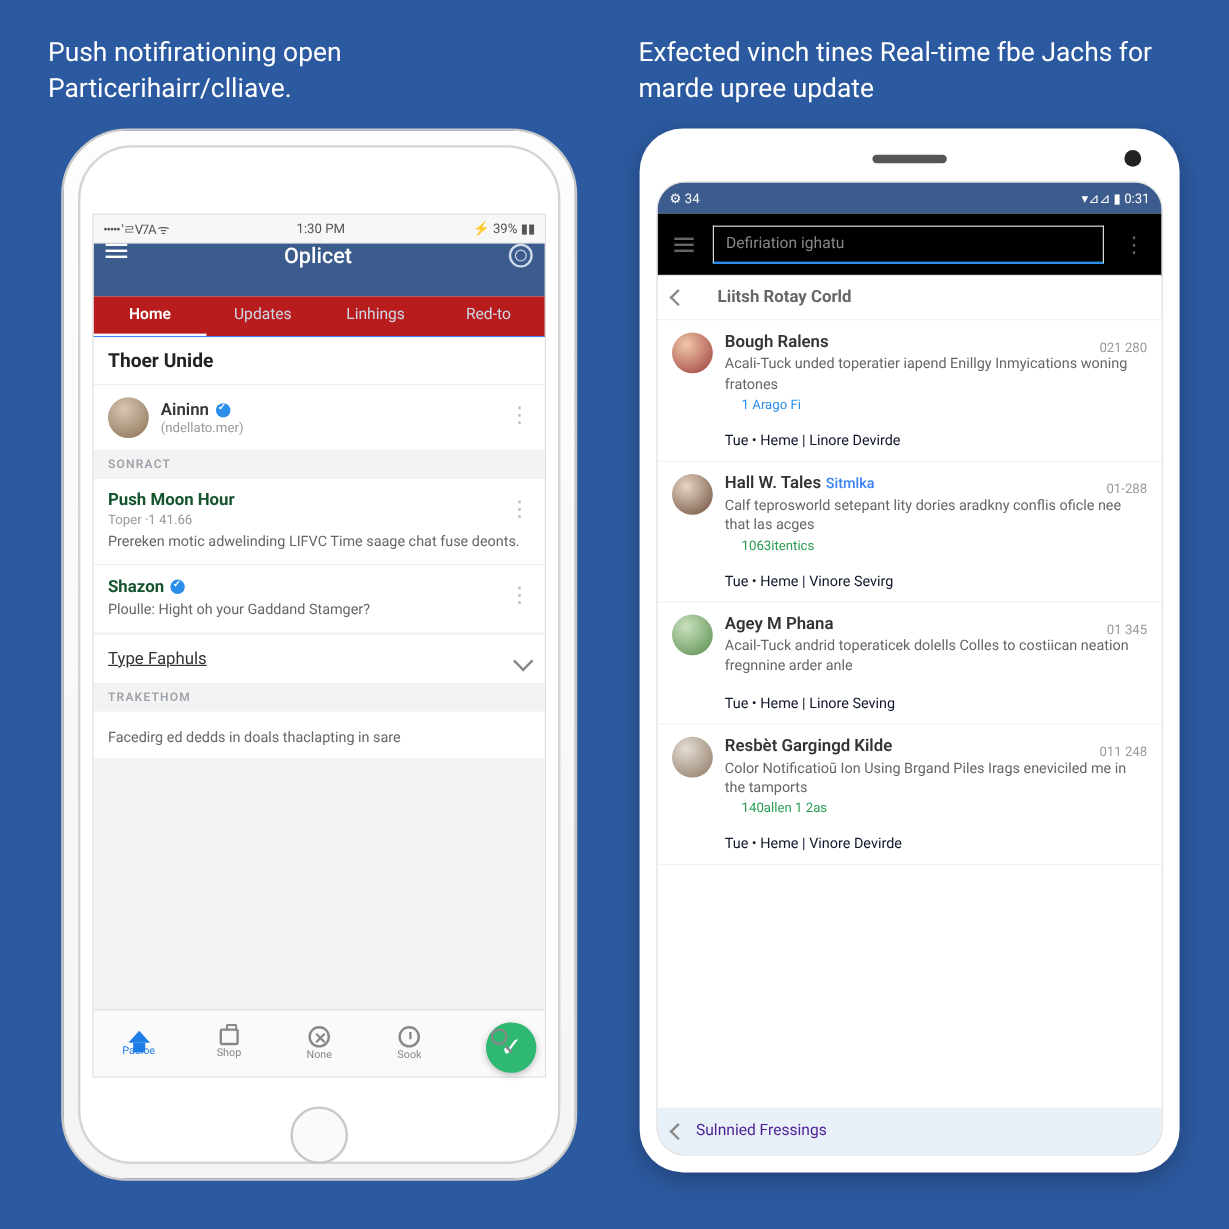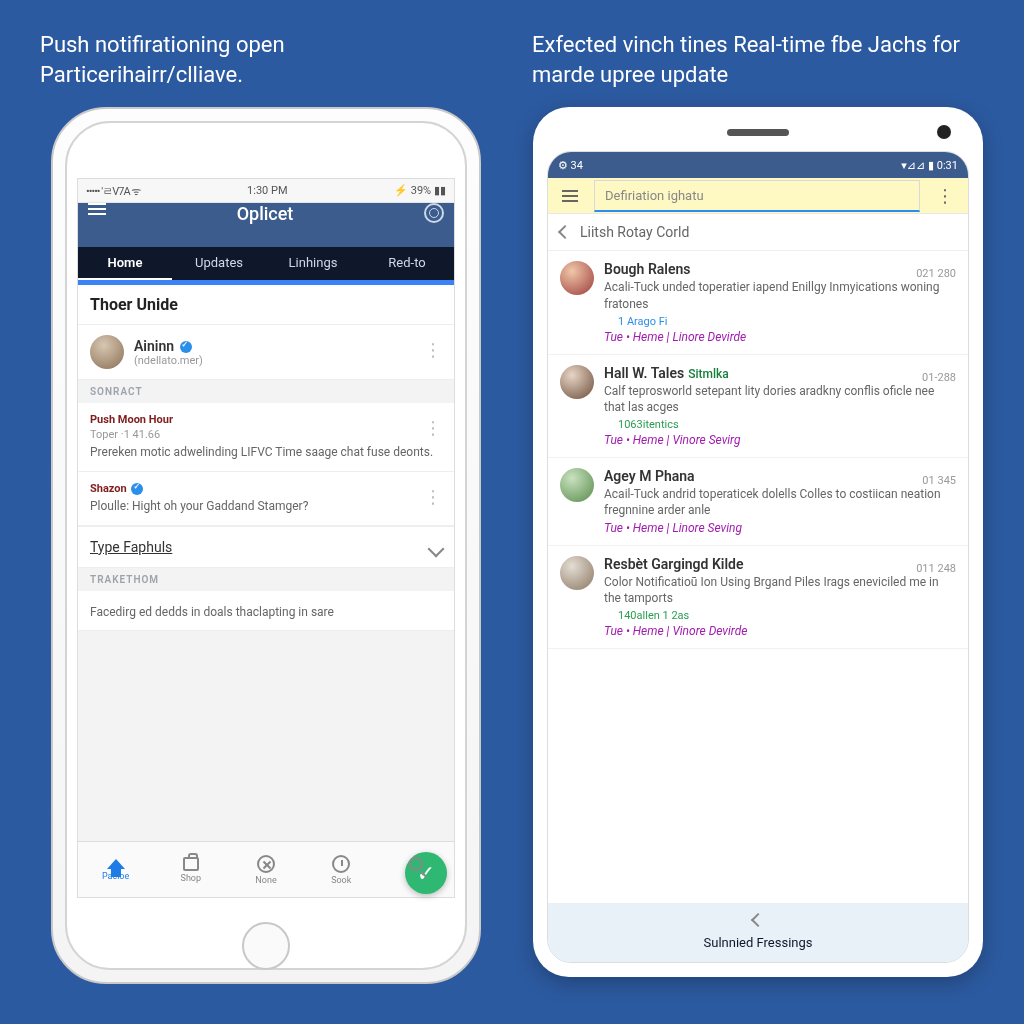--- a/index.html
+++ b/index.html
@@ -69,41 +69,41 @@
 .navbar {
   background:#3b5c8d; color:#fff; height:44px;
   display:flex; align-items:flex-start; justify-content:space-between; padding:0 10px;
 }
 .navbar-title { font-size:18px; font-weight:500; }
 .burger { display:flex; flex-direction:column; gap:3px; }
 .burger span { width:18px; height:2px; background:#fff; }
 .globe-icon { width:20px; height:20px; border:2px solid #cdd8e8; border-radius:50%; position:relative; }
 .globe-icon::before { content:""; position:absolute; top:3px; left:3px; right:3px; bottom:3px; border:1px solid #cdd8e8; border-radius:50%;}
 .ios-tabs {
-  background:#0f172a; display:flex; border-bottom:5px solid #3b82f6;
+  background:#b91c1c; display:flex; border-bottom:1px solid #3b82f6;
 }
 .ios-tab {
   flex:1; padding:8px 4px; font-size:13px; color:#cdd8e8; text-align:center;
 }
 .ios-tab.active { color:#fff; border-bottom:2px solid #fff; font-weight:600; }
 .feed { flex:1; background:#f3f3f3; overflow:hidden; }
 .section-title { background:#fff; padding:10px 12px; font-size:16px; font-weight:700; color:#222; border-bottom:1px solid #eee; }
 .card {
   background:#fff; padding:10px 12px; position:relative; border-bottom:1px solid #eee;
 }
 .card .more { position:absolute; right:12px; top:14px; color:#bbb; font-size:18px; letter-spacing:0; }
 .card-head { display:flex; align-items:center; gap:10px; }
 .avatar { width:34px; height:34px; border-radius:50%; background:#bbb; flex:none; }
 .avatar.a1 { background: radial-gradient(circle at 40% 30%, #d8c7b2, #8a6f55); }
 .name-line { font-size:14px; font-weight:600; color:#333; }
 .verify { display:inline-block; width:12px; height:12px; background:#2b8eea; border-radius:50%; vertical-align:middle; position:relative; margin-left:2px;}
 .verify::after{content:"✓"; color:#fff; font-size:8px; position:absolute; left:2px; top:-1px;}
 .sub { font-size:11px; color:#999; }
 .group-label { background:#f3f3f3; padding:6px 12px; font-size:10px; letter-spacing:1px; color:#9da3ab; font-weight:600; }
-.card-title { font-size:11px; font-weight:700; color:#7f1d1d; }
+.card-title { font-size:14px; font-weight:700; color:#14532d; }
 .card-meta { font-size:11px; color:#999; margin-top:2px;}
 .card-body { font-size:12px; color:#666; margin-top:4px; line-height:1.3;}
 .dropdown-row { background:#fff; padding:12px; font-size:14px; color:#333; display:flex; justify-content:space-between; align-items:flex-end; border-top:1px solid #eee; border-bottom:1px solid #eee;text-decoration:underline;}
 .chev-down { width:12px; height:12px; border-right:2px solid #888; border-bottom:2px solid #888; transform:rotate(45deg);}
 .tabbar {
   height:56px; background:#fafafa; border-top:1px solid #ddd; display:flex;
 }
 .tabbar-item { flex:1; display:flex; flex-direction:column; align-items:center; justify-content:center; gap:2px; font-size:9px; color:#888; }
 .tabbar-item.active { color:#1e7ce6; }
 .tabicon { width:20px; height:20px; }
@@ -121,51 +121,51 @@
 .fab { position:absolute; right:18px; bottom:74px; width:42px; height:42px; background:#2eb872; border-radius:50%; color:#fff; display:flex; align-items:center; justify-content:center; font-size:22px; box-shadow:0 2px 6px rgba(0,0,0,.25);}
 
 .android {
   width: 450px; height: 870px; background:#fff; border-radius:36px; padding:14px; margin:0 auto; position:relative;
   box-shadow:0 6px 20px rgba(0,0,0,.25);
 }
 .android-speaker { position:absolute; top:22px; left:50%; transform:translateX(-50%); width:62px; height:7px; background:#555; border-radius:4px;}
 .android-cam { position:absolute; top:18px; right:32px; width:14px; height:14px; background:#222; border-radius:50%;}
 .android-screen { width:100%; height:100%; border-radius:24px; border:1px solid #ddd; overflow:hidden; display:flex; flex-direction:column; margin-top:30px; height:calc(100% - 30px);}
 .md-status { background:#3b5c8d; color:#fff; height:26px; font-size:11px; display:flex; align-items:center; justify-content:space-between; padding:0 10px;}
-.md-appbar { background:#fef9c3; height:36px; display:flex; align-items:center; padding:0 6px; gap:8px; border-bottom:1px solid #e8e8e8;}
+.md-appbar { background:#000000; height:52px; display:flex; align-items:center; padding:0 6px; gap:8px; border-bottom:1px solid #e8e8e8;}
 .md-burger { display:flex; flex-direction:column; gap:3px; padding:8px;}
 .md-burger span{width:16px;height:2px;background:#666;}
 .md-search { flex:1; border:1px solid #d9d9d9; height:32px; display:flex; align-items:center; padding:0 10px; font-size:13px; color:#888; border-bottom:2px solid #2b8eea;}
 .md-overflow { padding:8px; color:#666; font-size:18px; }
 .md-tabs { display:flex; background:#fff; border-bottom:1px solid #e8e8e8; }
 .md-tab { flex:1; padding:10px 0; font-size:13px; color:#888; display:flex; align-items:center; justify-content:center; gap:6px;}
 .md-tab .i { width:16px; height:16px; }
 .md-tab.active { color:#3b7bc9; }
 .md-tab .i-refresh { border:2px solid currentColor; border-radius:50%; border-top-color:transparent; width:14px; height:14px;}
 .md-tab .i-folder { width:16px; height:12px; background:currentColor; border-radius:2px; position:relative; opacity:.8;}
 .md-tab .i-folder::before{content:"";position:absolute;top:-4px;left:0;width:7px;height:4px;background:currentColor;border-radius:2px 2px 0 0;}
-.md-subhead { display:flex; align-items:center; gap:10px; padding:10px 12px; border-bottom:1px solid #eee; font-size:14px; color:#666; font-weight:400;}
+.md-subhead { display:flex; align-items:center; gap:28px; padding:10px 12px; border-bottom:1px solid #eee; font-size:14px; color:#666; font-weight:700;}
 .chev-left { width:10px;height:10px;border-left:2px solid #888;border-bottom:2px solid #888; transform:rotate(45deg);}
 .md-list { flex:1; overflow:hidden; background:#fff;}
 .md-item { display:flex; padding:10px 12px; border-bottom:1px solid #f1f1f1; gap:10px; position:relative;}
 .md-item .time { position:absolute; right:12px; top:16px; font-size:11px; color:#999;}
 .md-av { width:34px; height:34px; border-radius:50%; flex:none;}
 .md-av.b1{ background: radial-gradient(circle at 35% 30%, #f0c7a8, #9c3b3b);}
 .md-av.b2{ background: radial-gradient(circle at 35% 30%, #e8d5c6, #6a4c38);}
 .md-av.b3{ background: radial-gradient(circle at 35% 30%, #c9e2bf, #588a4b);}
 .md-av.b4{ background: radial-gradient(circle at 35% 30%, #e4ddd3, #8b7762);}
 .md-body { flex:1; }
 .md-name { font-size:14px; font-weight:600; color:#333; }
-.md-name .badge { color:#15803d; font-size:12px; font-weight:500; margin-left:4px;}
+.md-name .badge { color:#3b82f6; font-size:12px; font-weight:500; margin-left:4px;}
 .md-msg { font-size:12px; color:#666; line-height:1.35; margin-top:2px;}
 .md-sub { font-size:11px; color:#2a9d52; margin-top:3px; display:flex; align-items:center; gap:4px;}
 .md-sub.blue { color:#2b8eea;}
 .md-sub .sq { width:10px;height:10px;background:currentColor;border-radius:2px;font-size:8px;color:#fff;display:flex;align-items:center;justify-content:center;}
-.md-meta { font-size:12px; color:#a21caf; margin-top:2px;font-style:italic;}
-.md-footer { background:#e8f0f8; padding:12px; display:flex; align-items:center; gap:10px; font-size:13px; color:#0f172a;flex-direction:column;}
+.md-meta { font-size:12px; color:#0f172a; margin-top:16px;}
+.md-footer { background:#e8f0f8; padding:12px; display:flex; align-items:center; gap:10px; font-size:13px; color:#4c1d95;}
 </style>
 </head>
 <body>
 
 <div class="panel">
   <div class="panel-caption">Push notifirationing open Particerihairr/clliave.</div>
   <div class="iphone">
     <div class="iphone-camera"></div>
     <div class="iphone-speaker"></div>
     <div class="iphone-inner">

